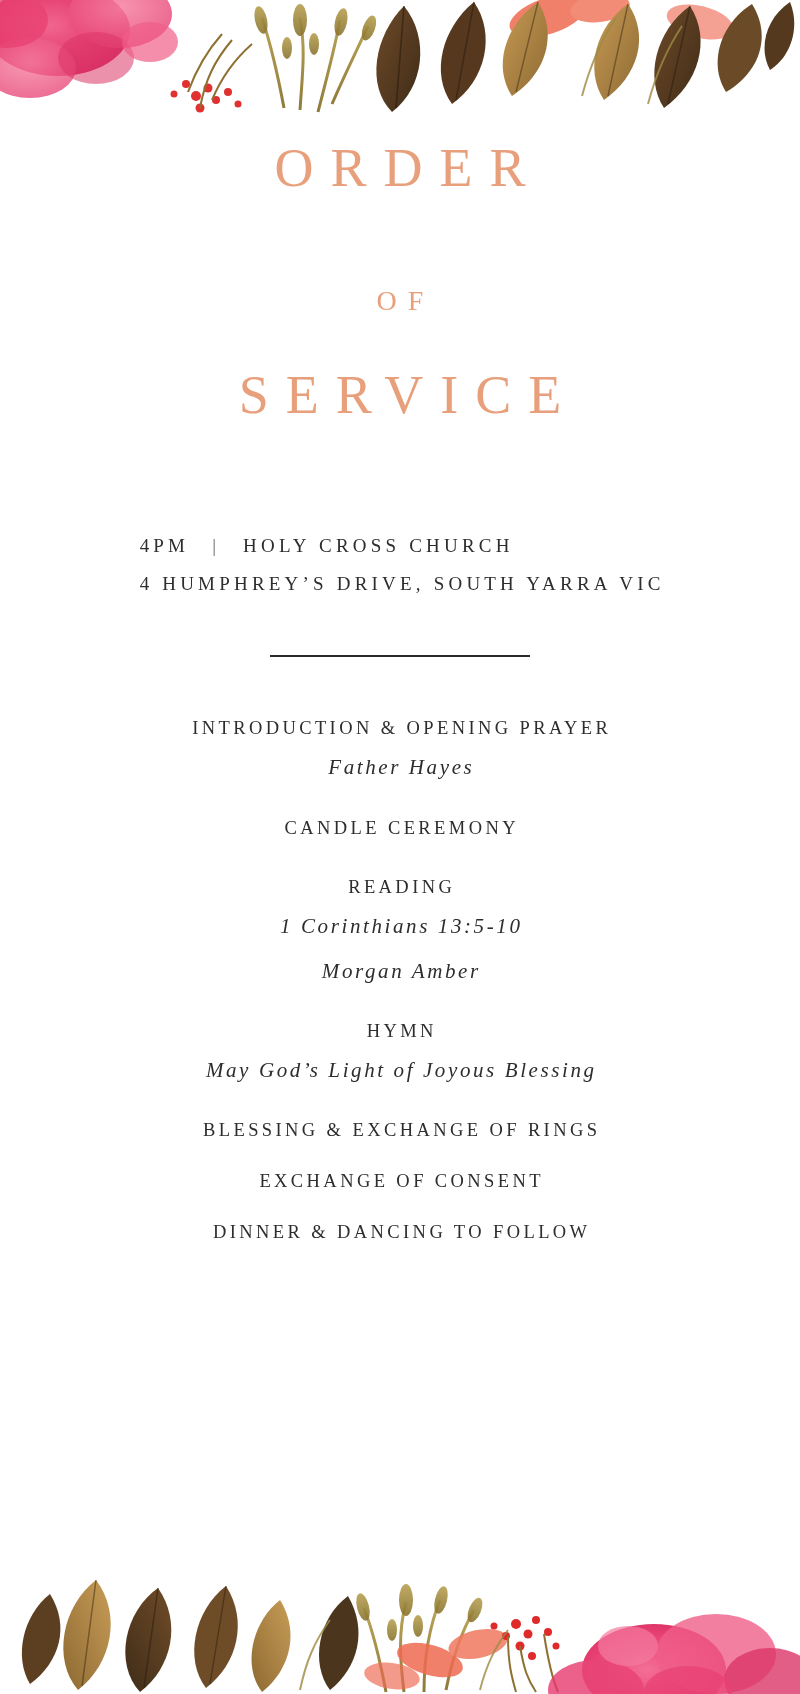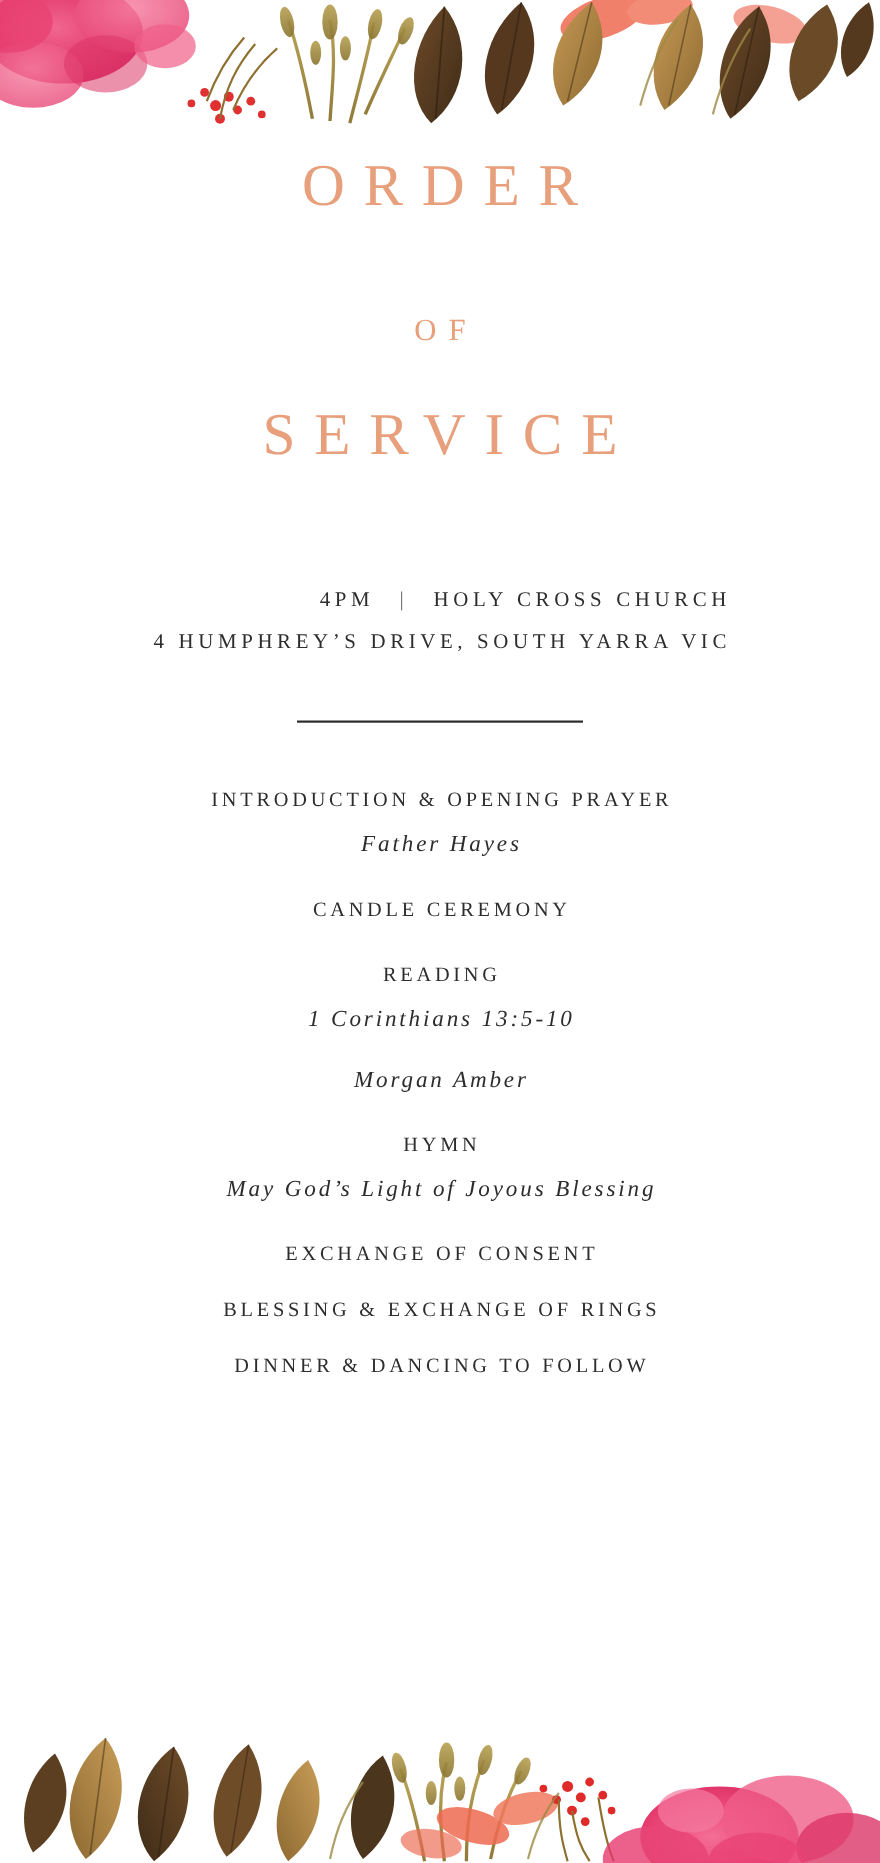--- a/index.html
+++ b/index.html
@@ -54,21 +54,21 @@
     letter-spacing: 11px;
     margin-top: 88px;
     text-indent: 11px;
   }
   .title-main.second {
     margin-top: 50px;
   }
 
   .venue-block {
     margin-top: 112px;
-    text-align: right;
+    text-align: left;
     color: #2d2d2d;
   }
   .venue-line1 {
     font-size: 19px;
     letter-spacing: 4.2px;
     text-indent: 4.2px;
   }
   .venue-line1 .sep {
     padding: 0 14px;
     color: #6b6b6b;
@@ -105,21 +105,21 @@
   .item-sub {
     font-family: "Liberation Serif", serif;
     font-style: italic;
     font-size: 21px;
     letter-spacing: 2.6px;
     color: #2d2d2d;
     margin-top: 9px;
     text-indent: 2.6px;
     line-height: 1.45;
   }
-  .item-sub.second-line { margin-top: 24px; }
+  .item-sub.second-line { margin-top: 14px; }
 
   .closing { margin-top: 22px; }
   .closing .item-title { margin-bottom: 23px; }
   .closing .item-title:last-child { margin-bottom: 0; text-align: center; }
 </style>
 </head>
 <body>
 
 <svg class="floral floral-top" viewBox="0 0 800 150" preserveAspectRatio="none">
   <defs>
@@ -251,22 +251,22 @@
       <div class="item-sub">1 Corinthians 13:5-10</div>
       <div class="item-sub second-line">Morgan Amber</div>
     </div>
 
     <div class="item">
       <div class="item-title">HYMN</div>
       <div class="item-sub">May God’s Light of Joyous Blessing</div>
     </div>
 
     <div class="closing">
+      <div class="item-title">BLESSING &amp; EXCHANGE OF RINGS</div>
       <div class="item-title">EXCHANGE OF CONSENT</div>
-      <div class="item-title">BLESSING &amp; EXCHANGE OF RINGS</div>
       <div class="item-title">DINNER &amp; DANCING TO FOLLOW</div>
     </div>
 
   </div>
 </div>
 
 <svg class="floral floral-bottom" viewBox="0 0 800 210" preserveAspectRatio="none">
   <defs>
     <radialGradient id="pinkC" cx="45%" cy="50%" r="62%">
       <stop offset="0%" stop-color="#f4648d"></stop>

